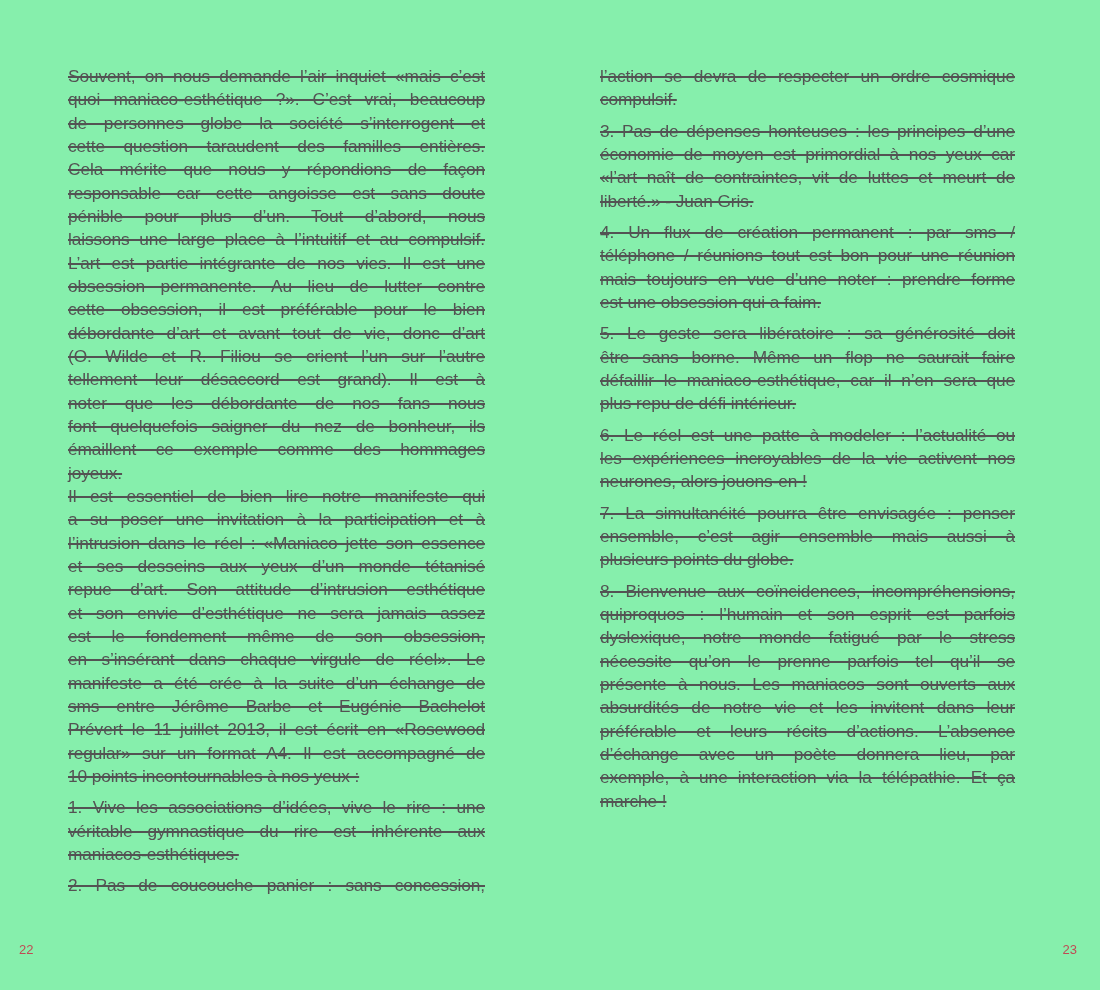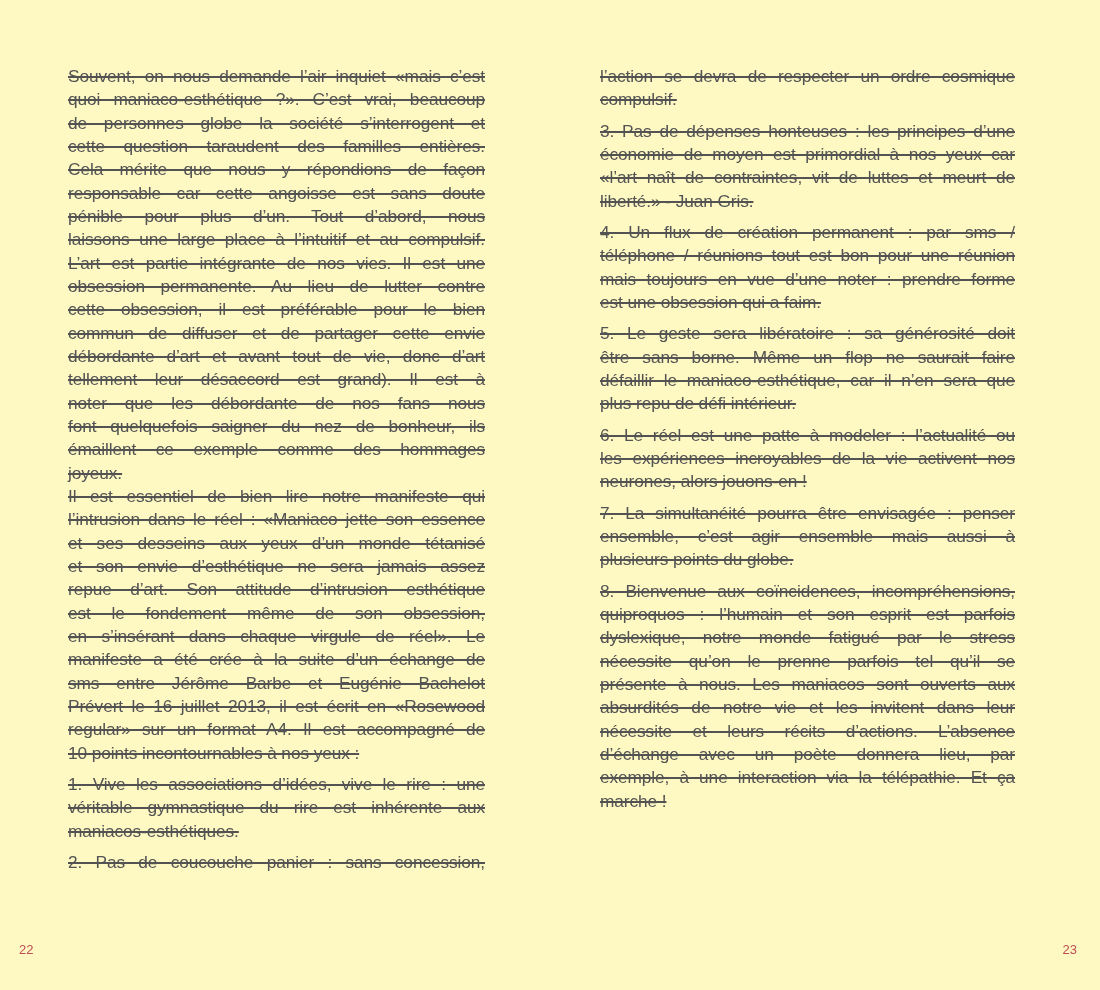--- a/index.html
+++ b/index.html
@@ -1,20 +1,20 @@
 <!DOCTYPE html>
 <html><head>
 <meta charset="utf-8">
 <style>
   html, body { margin: 0; padding: 0; background: #ffffff; }
   .spread {
     position: relative;
     width: 1100px;
     height: 990px;
-    background: #fef9c3;
+    background: #86efac;
     font-family: "Liberation Sans", "DejaVu Sans", sans-serif;
     overflow: hidden;
   }
   .column {
     position: absolute;
     top: 65px;
     font-size: 17.3px;
     line-height: 23.33px;
     color: #535353;
     letter-spacing: -0.1px;
@@ -52,39 +52,40 @@
         <div class="line">quoi maniaco-esthétique ?». C’est vrai, beaucoup</div>
         <div class="line">de personnes globe la société s’interrogent et</div>
         <div class="line">cette question taraudent des familles entières.</div>
         <div class="line">Cela mérite que nous y répondions de façon</div>
         <div class="line">responsable car cette angoisse est sans doute</div>
         <div class="line">pénible pour plus d’un. Tout d’abord, nous</div>
         <div class="line">laissons une large place à l’intuitif et au compulsif.</div>
         <div class="line">L’art est partie intégrante de nos vies. Il est une</div>
         <div class="line">obsession permanente. Au lieu de lutter contre</div>
         <div class="line">cette obsession, il est préférable pour le bien</div>
-        <div class="line">commun de diffuser et de partager cette envie</div>
         <div class="line">débordante d’art et avant tout de vie, donc d’art</div>
+        <div class="line">(O. Wilde et R. Filiou se crient l’un sur l’autre</div>
         <div class="line">tellement leur désaccord est grand). Il est à</div>
         <div class="line">noter que les débordante de nos fans nous</div>
         <div class="line">font quelquefois saigner du nez de bonheur, ils</div>
         <div class="line">émaillent ce exemple comme des hommages</div>
         <div class="line final">joyeux.</div>
       </div>
       <div class="para">
         <div class="line">Il est essentiel de bien lire notre manifeste qui</div>
+        <div class="line">a su poser une invitation à la participation et à</div>
         <div class="line">l’intrusion dans le réel : «Maniaco jette son essence</div>
         <div class="line">et ses desseins aux yeux d’un monde tétanisé</div>
+        <div class="line">repue d’art. Son attitude d’intrusion esthétique</div>
         <div class="line">et son envie d’esthétique ne sera jamais assez</div>
-        <div class="line">repue d’art. Son attitude d’intrusion esthétique</div>
         <div class="line">est le fondement même de son obsession,</div>
         <div class="line">en s’insérant dans chaque virgule de réel». Le</div>
         <div class="line">manifeste a été crée à la suite d’un échange de</div>
         <div class="line">sms entre Jérôme Barbe et Eugénie Bachelot</div>
-        <div class="line">Prévert le 16 juillet 2013, il est écrit en «Rosewood</div>
+        <div class="line">Prévert le 11 juillet 2013, il est écrit en «Rosewood</div>
         <div class="line">regular» sur un format A4. Il est accompagné de</div>
         <div class="line final">10 points incontournables à nos yeux :</div>
       </div>
       <div class="para numbered">
         <div class="line">1. Vive les associations d’idées, vive le rire : une</div>
         <div class="line">véritable gymnastique du rire est inhérente aux</div>
         <div class="line final">maniacos-esthétiques.</div>
       </div>
       <div class="para numbered">
         <div class="line">2. Pas de coucouche panier : sans concession,</div>
@@ -123,21 +124,21 @@
         <div class="line">ensemble, c’est agir ensemble mais aussi à</div>
         <div class="line final">plusieurs points du globe.</div>
       </div>
       <div class="para numbered">
         <div class="line">8. Bienvenue aux coïncidences, incompréhensions,</div>
         <div class="line">quiproquos : l’humain et son esprit est parfois</div>
         <div class="line">dyslexique, notre monde fatigué par le stress</div>
         <div class="line">nécessite qu’on le prenne parfois tel qu’il se</div>
         <div class="line">présente à nous. Les maniacos sont ouverts aux</div>
         <div class="line">absurdités de notre vie et les invitent dans leur</div>
-        <div class="line">nécessite et leurs récits d’actions. L’absence</div>
+        <div class="line">préférable et leurs récits d’actions. L’absence</div>
         <div class="line">d’échange avec un poète donnera lieu, par</div>
         <div class="line">exemple, à une interaction via la télépathie. Et ça</div>
         <div class="line final">marche !</div>
       </div>
     </div>
   <div class="page-number page-number-left">22</div>
   <div class="page-number page-number-right">23</div>
 </div>
 
 </body></html>

